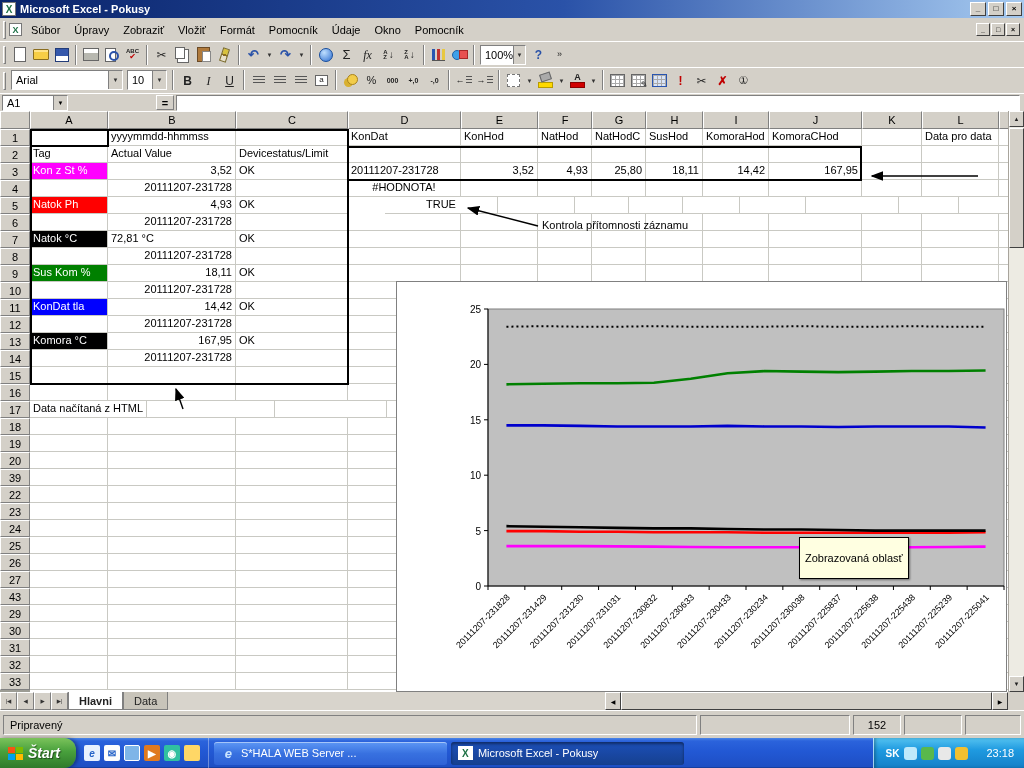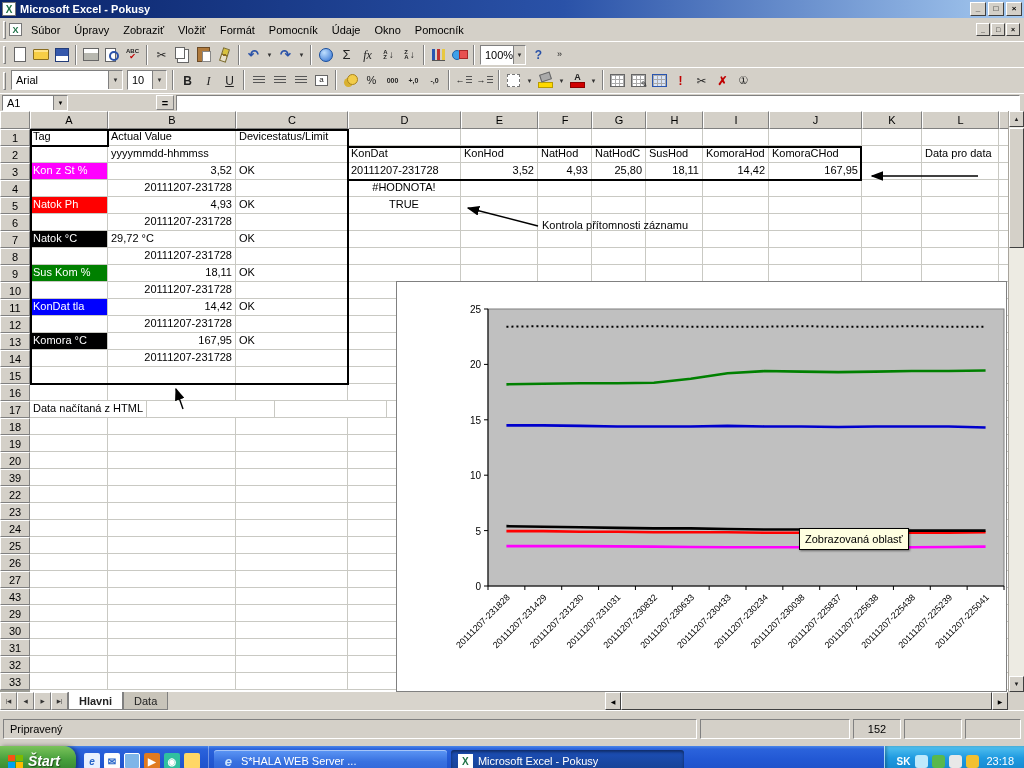--- a/index.html
+++ b/index.html
@@ -121,22 +121,22 @@
           display:flex;align-items:center;justify-content:center}
   .viewport{position:absolute;left:30px;top:18px;width:978px;height:563px;background:#fff;overflow:hidden}
   .grid-row{display:flex;height:17px}
   .cell{height:17px;padding:0 3px;border-right:1px solid #C9C9C3;border-bottom:1px solid #C9C9C3;
         line-height:15px;white-space:nowrap;overflow:hidden}
   .spill{overflow:visible;position:relative;z-index:3}
   .annot{position:absolute;left:0;top:0;z-index:6;pointer-events:none}
   .chartbox{position:absolute;left:366px;top:152px;width:611px;height:411px;background:#fff;
             border:1px solid #808080;z-index:8;overflow:hidden}
   .presence-label{position:absolute;left:512px;top:90px;z-index:7;white-space:nowrap}
-  .chart-tooltip{position:absolute;left:769px;top:399px;z-index:12;background:#FFFFE1;border:1px solid #000;
-                 padding:4px 5px;white-space:nowrap;box-shadow:1px 1px 2px rgba(0,0,0,.45)}
+  .chart-tooltip{position:absolute;left:769px;top:408px;z-index:12;background:#FFFFE1;border:1px solid #000;
+                 padding:14px 5px;white-space:nowrap;box-shadow:1px 1px 2px rgba(0,0,0,.45)}
 
   .vscroll{position:absolute;right:0;top:0;width:16px;height:581px;background:#EDEBE3;border-left:1px solid #A8A49C}
   .sbtn{width:15px;height:16px;background:#D4D0C8;border:1px solid;border-color:#FFF #404040 #404040 #FFF;
         font-size:6px;display:flex;align-items:center;justify-content:center;color:#222}
   .vthumb{position:absolute;left:0;top:17px;width:15px;height:120px;background:#D4D0C8;
           border:1px solid;border-color:#FFF #404040 #404040 #FFF}
   .sbtn.down{position:absolute;bottom:0;left:0}
 
   .tabrow{position:absolute;left:0;bottom:0;width:1024px;height:18px;background:#D8D4CC;display:flex;align-items:stretch}
   .tnav{width:17px;background:#D4D0C8;border:1px solid;border-color:#FFF #808080 #808080 #FFF;
@@ -144,21 +144,21 @@
   .tabs-host{display:flex}
   .tab{padding:0 10px;display:flex;align-items:center;background:#C8C4BA;border:1px solid #808080;border-top:none;color:#222}
   .tab.active{background:#fff;font-weight:700}
   .tab-filler{flex:1}
   .hsbtn{width:16px;background:#D4D0C8;border:1px solid;border-color:#FFF #404040 #404040 #FFF;
          font-size:6px;display:flex;align-items:center;justify-content:center}
   .hthumb{width:371px;background:#D4D0C8;border:1px solid;border-color:#FFF #404040 #404040 #FFF}
   .tab-corner{width:16px;background:#D4D0C8}
 
   
-  .statusbar{height:36px;background:#D4D0C8;border-top:1px solid #FFF;display:flex;align-items:center;gap:3px;padding:3px}
+  .statusbar{height:28px;background:#D4D0C8;border-top:1px solid #FFF;display:flex;align-items:center;gap:3px;padding:3px}
   .spanel{height:20px;border:1px solid;border-color:#808080 #FFF #FFF #808080;display:flex;align-items:center;padding:0 6px}
   .sp-left{flex:1}
   .sp-a{width:150px}.sp-num{width:48px;justify-content:center}.sp-b{width:58px}.sp-c{width:56px}
 
   
   .taskbar{height:30px;display:flex;align-items:stretch;
            background:linear-gradient(#4A85E8 0,#2B63DC 10%,#2258D4 45%,#1E4FC4 95%,#12368C 100%)}
   .start{display:flex;align-items:center;gap:5px;padding:0 16px 0 8px;color:#fff;
          font-style:italic;font-weight:700;font-size:14px;text-shadow:1px 1px 1px rgba(0,0,0,.5);
          background:linear-gradient(#7BC35B,#48A03C 45%,#2F7A2B);border-radius:0 12px 12px 0;
@@ -182,21 +182,21 @@
   .ticon{width:15px;height:14px;display:flex;align-items:center;justify-content:center;flex:0 0 15px}
   .ticon-ie-icon{color:#CBE6FF;font-style:italic;font-weight:700;font-size:13px}
   .ticon-excel-icon{background:#fff;color:#1E7145;font-weight:700;font-size:10px}
   .tlabel{overflow:hidden;text-overflow:ellipsis}
   .tray{display:flex;align-items:center;gap:5px;padding:0 10px 0 12px;color:#fff;
         background:linear-gradient(#54C3F1,#1F9AE0 40%,#1380C8);border-left:1px solid rgba(255,255,255,.6);
         box-shadow:inset 2px 0 3px rgba(0,0,0,.25)}
   .lang{font-size:10px;font-weight:700}
   .trayicon{width:13px;height:13px;border-radius:3px}
   .t0{background:#BFE9FB}.t1{background:#59B84C}.t2{background:#E8E8E8}.t3{background:#F2C030}
-  .clock{margin-left:2px}
+  .clock{margin-left:13px}
 </style>
 </head>
 <body>
 
 <div id="screen">
 
   <div class="titlebar">
     <span class="app-icon">X</span>
     <span>Microsoft Excel - Pokusy</span>
     <span class="win-btns">
@@ -461,47 +461,47 @@
         <div class="rowhdr">29</div>
         <div class="rowhdr">30</div>
         <div class="rowhdr">31</div>
         <div class="rowhdr">32</div>
         <div class="rowhdr">33</div>
       </div>
 
     <div class="viewport">
 
       <div class="grid-row">
-          <div class="cell" style="flex: 0 0 78px;">Tag</div>
-          <div class="cell" style="flex: 0 0 128px;">Actual Value</div>
-          <div class="cell" style="flex: 0 0 112px;">Devicestatus/Limit</div>
-          <div class="cell" style="flex: 0 0 113px;"></div>
-          <div class="cell" style="flex: 0 0 77px;"></div>
-          <div class="cell" style="flex: 0 0 54px;"></div>
-          <div class="cell" style="flex: 0 0 54px;"></div>
-          <div class="cell" style="flex: 0 0 57px;"></div>
-          <div class="cell" style="flex: 0 0 66px;"></div>
-          <div class="cell" style="flex: 0 0 93px;"></div>
-          <div class="cell" style="flex: 0 0 60px;"></div>
-          <div class="cell" style="flex: 0 0 77px;"></div>
-          <div class="cell" style="flex: 0 0 60px;"></div>
-        </div>
-        <div class="grid-row">
           <div class="cell" style="flex: 0 0 78px;"></div>
           <div class="cell" style="flex: 0 0 128px;">yyyymmdd-hhmmss</div>
           <div class="cell" style="flex: 0 0 112px;"></div>
           <div class="cell" style="flex: 0 0 113px;">KonDat</div>
           <div class="cell" style="flex: 0 0 77px;">KonHod</div>
           <div class="cell" style="flex: 0 0 54px;">NatHod</div>
           <div class="cell" style="flex: 0 0 54px;">NatHodC</div>
           <div class="cell" style="flex: 0 0 57px;">SusHod</div>
           <div class="cell" style="flex: 0 0 66px;">KomoraHod</div>
           <div class="cell" style="flex: 0 0 93px;">KomoraCHod</div>
           <div class="cell" style="flex: 0 0 60px;"></div>
           <div class="cell spill" style="flex: 0 0 77px;">Data pro data</div>
+          <div class="cell" style="flex: 0 0 60px;"></div>
+        </div>
+        <div class="grid-row">
+          <div class="cell" style="flex: 0 0 78px;">Tag</div>
+          <div class="cell" style="flex: 0 0 128px;">Actual Value</div>
+          <div class="cell" style="flex: 0 0 112px;">Devicestatus/Limit</div>
+          <div class="cell" style="flex: 0 0 113px;"></div>
+          <div class="cell" style="flex: 0 0 77px;"></div>
+          <div class="cell" style="flex: 0 0 54px;"></div>
+          <div class="cell" style="flex: 0 0 54px;"></div>
+          <div class="cell" style="flex: 0 0 57px;"></div>
+          <div class="cell" style="flex: 0 0 66px;"></div>
+          <div class="cell" style="flex: 0 0 93px;"></div>
+          <div class="cell" style="flex: 0 0 60px;"></div>
+          <div class="cell" style="flex: 0 0 77px;"></div>
           <div class="cell" style="flex: 0 0 60px;"></div>
         </div>
         <div class="grid-row">
           <div class="cell" style="flex: 0 0 78px; background: rgb(255, 0, 255); color: rgb(255, 255, 255);">Kon z St %</div>
           <div class="cell" style="flex: 0 0 128px; text-align: right;">3,52</div>
           <div class="cell" style="flex: 0 0 112px;">OK</div>
           <div class="cell" style="flex: 0 0 113px;">20111207-231728</div>
           <div class="cell" style="flex: 0 0 77px; text-align: right;">3,52</div>
           <div class="cell" style="flex: 0 0 54px; text-align: right;">4,93</div>
           <div class="cell" style="flex: 0 0 54px; text-align: right;">25,80</div>
@@ -524,21 +524,21 @@
           <div class="cell" style="flex: 0 0 66px;"></div>
           <div class="cell" style="flex: 0 0 93px;"></div>
           <div class="cell" style="flex: 0 0 60px;"></div>
           <div class="cell" style="flex: 0 0 77px;"></div>
           <div class="cell" style="flex: 0 0 60px;"></div>
         </div>
         <div class="grid-row">
           <div class="cell" style="flex: 0 0 78px; background: rgb(255, 0, 0); color: rgb(255, 255, 255);">Natok Ph</div>
           <div class="cell" style="flex: 0 0 128px; text-align: right;">4,93</div>
           <div class="cell" style="flex: 0 0 112px;">OK</div>
-          <div class="cell" style="flex: 0 0 113px; text-align: center;">TRUE</div>
+          <div class="cell" style="flex: 0 0 113px; text-align: center; margin-left: 37px;">TRUE</div>
           <div class="cell" style="flex: 0 0 77px;"></div>
           <div class="cell" style="flex: 0 0 54px;"></div>
           <div class="cell" style="flex: 0 0 54px;"></div>
           <div class="cell" style="flex: 0 0 57px;"></div>
           <div class="cell" style="flex: 0 0 66px;"></div>
           <div class="cell" style="flex: 0 0 93px;"></div>
           <div class="cell" style="flex: 0 0 60px;"></div>
           <div class="cell" style="flex: 0 0 77px;"></div>
           <div class="cell" style="flex: 0 0 60px;"></div>
         </div>
@@ -552,21 +552,21 @@
           <div class="cell" style="flex: 0 0 54px;"></div>
           <div class="cell" style="flex: 0 0 57px;"></div>
           <div class="cell" style="flex: 0 0 66px;"></div>
           <div class="cell" style="flex: 0 0 93px;"></div>
           <div class="cell" style="flex: 0 0 60px;"></div>
           <div class="cell" style="flex: 0 0 77px;"></div>
           <div class="cell" style="flex: 0 0 60px;"></div>
         </div>
         <div class="grid-row">
           <div class="cell" style="flex: 0 0 78px; background: rgb(0, 0, 0); color: rgb(255, 255, 255);">Natok °C</div>
-          <div class="cell" style="flex: 0 0 128px;">29,72 °C</div>
+          <div class="cell" style="flex: 0 0 128px;">72,81 °C</div>
           <div class="cell" style="flex: 0 0 112px;">OK</div>
           <div class="cell" style="flex: 0 0 113px;"></div>
           <div class="cell" style="flex: 0 0 77px;"></div>
           <div class="cell" style="flex: 0 0 54px;"></div>
           <div class="cell" style="flex: 0 0 54px;"></div>
           <div class="cell" style="flex: 0 0 57px;"></div>
           <div class="cell" style="flex: 0 0 66px;"></div>
           <div class="cell" style="flex: 0 0 93px;"></div>
           <div class="cell" style="flex: 0 0 60px;"></div>
           <div class="cell" style="flex: 0 0 77px;"></div>

